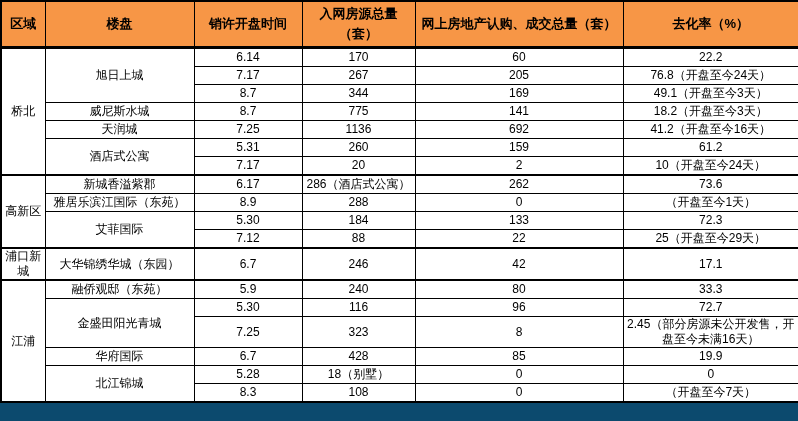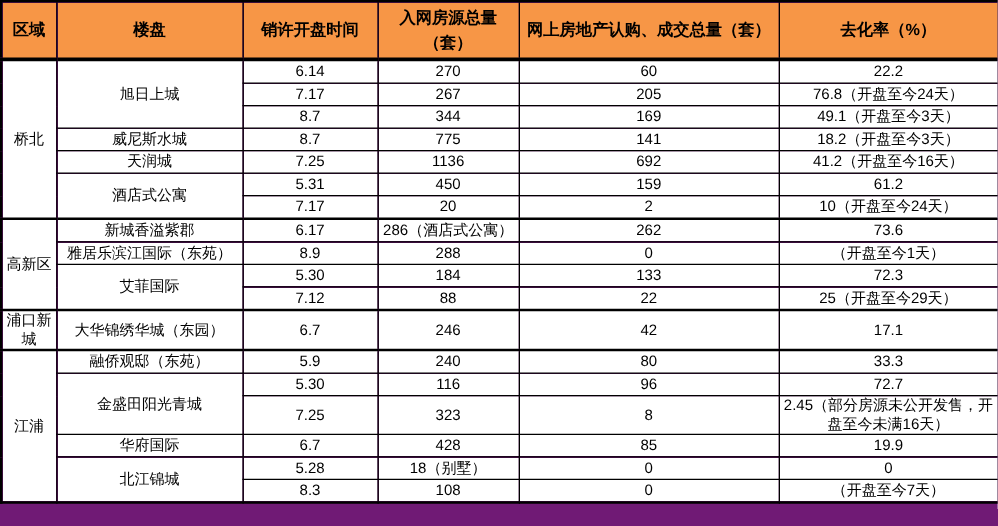--- a/index.html
+++ b/index.html
@@ -4,21 +4,21 @@
 <style>
   html, body {
     margin: 0;
     padding: 0;
     background: #ffffff;
     font-family: "Liberation Sans", "DejaVu Sans", sans-serif;
   }
   .page {
     width: 798px;
     min-height: 421px;
-    background: #701a75;
+    background: #0c4a6e;
   }
   table.tbl {
     border-collapse: collapse;
     table-layout: fixed;
     width: 798px;
     border: 2px solid #000000;
   }
   table.tbl th, table.tbl td {
     border: 1px solid #000000;
     text-align: center;
@@ -79,21 +79,21 @@
           <th>入网房源总量（套）</th>
           <th>网上房地产认购、成交总量（套）</th>
           <th>去化率（%）</th>
         </tr>
     </thead>
     <tbody id="table-body">
         <tr class="region-start">
           <td rowspan="7" class="region">桥北</td>
           <td rowspan="3" class="building">旭日上城</td>
           <td class="date">6.14</td>
-          <td class="total">270</td>
+          <td class="total">170</td>
           <td class="deals">60</td>
           <td class="rate">22.2</td>
         </tr>
         <tr>
           <td class="date">7.17</td>
           <td class="total">267</td>
           <td class="deals">205</td>
           <td class="rate">76.8（开盘至今24天）</td>
         </tr>
         <tr>
@@ -112,21 +112,21 @@
         <tr>
           <td rowspan="1" class="building">天润城</td>
           <td class="date">7.25</td>
           <td class="total">1136</td>
           <td class="deals">692</td>
           <td class="rate">41.2（开盘至今16天）</td>
         </tr>
         <tr>
           <td rowspan="2" class="building">酒店式公寓</td>
           <td class="date">5.31</td>
-          <td class="total">450</td>
+          <td class="total">260</td>
           <td class="deals">159</td>
           <td class="rate">61.2</td>
         </tr>
         <tr>
           <td class="date">7.17</td>
           <td class="total">20</td>
           <td class="deals">2</td>
           <td class="rate">10（开盘至今24天）</td>
         </tr>
         <tr class="region-start">

